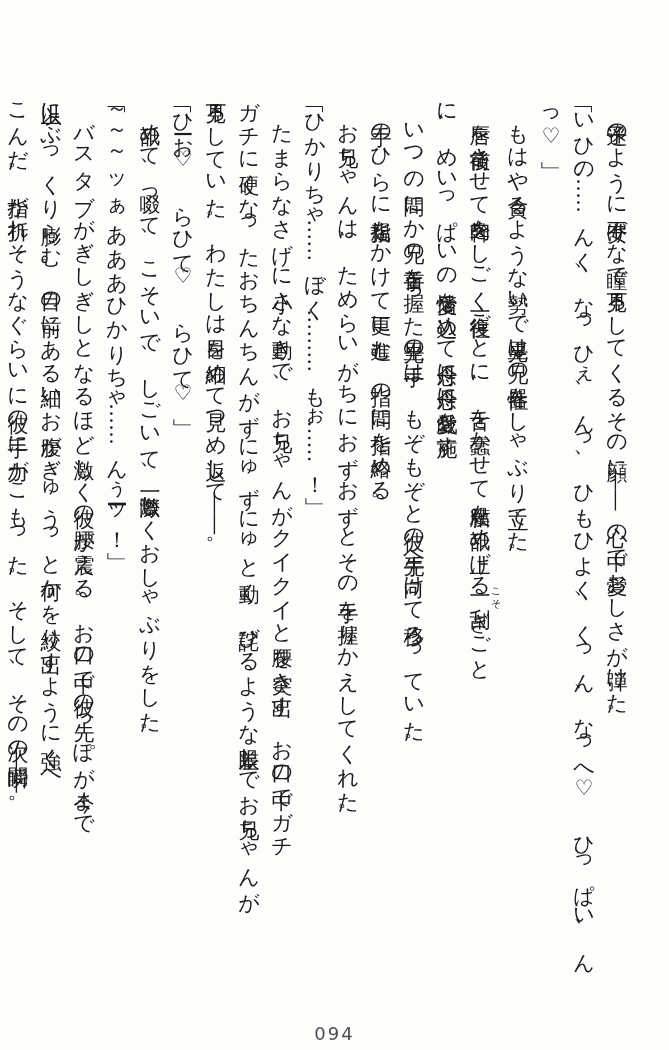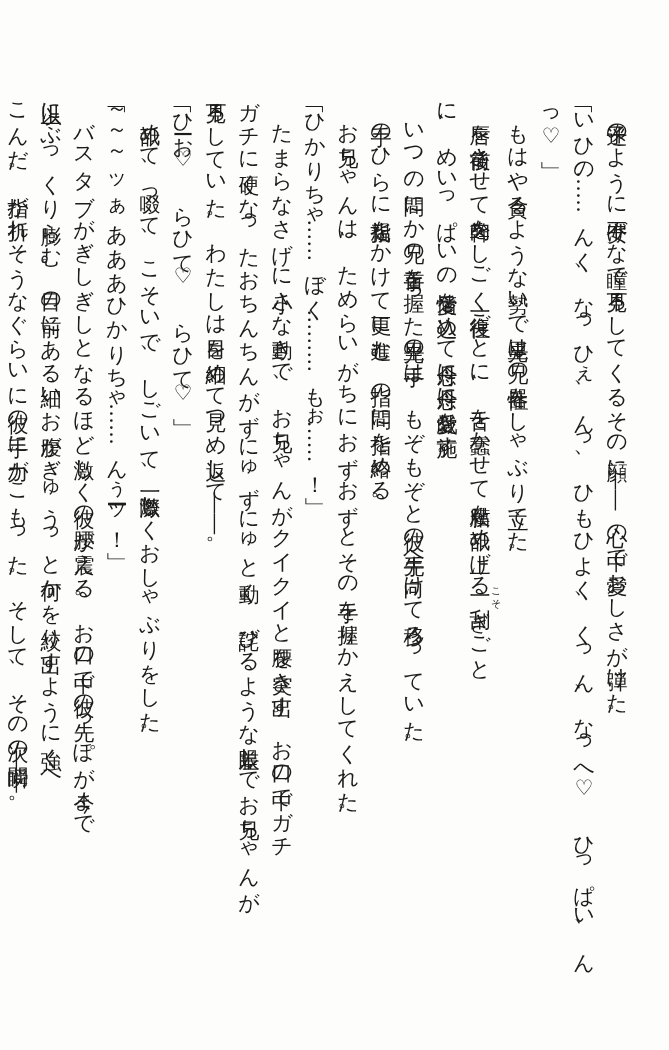--- a/index.html
+++ b/index.html
@@ -52,14 +52,15 @@
 </head>
 <body>
 
 <div class="page">
 
   <div class="text-block">
     
     <span style="display:contents"><div class="tline" style="padding-top: 21px;">迷子のように不安げな瞳で見下ろしてくるその顔に――心の中で愛おしさが弾けた。</div><div class="tline" style="padding-top: 10.5px;">「いひの……んく、なっひぇ、んっ、ひもひよく、くっん、なっへ♡　ひっぱい、んっ♡」</div><div class="tline" style="padding-top: 21px;">もはや貪るような勢いで光里は兄の性器をしゃぶり立てた。</div><div class="tline" style="padding-top: 21px;">唇を前後させて肉幹をしごく一往復ごとに、舌を蠢かせて粘膜を舐め上げる一<ruby>刮<rt>こそ</rt></ruby>ぎごと</div><div class="tline" style="padding-top: 0px;">に、めいっぱいの愛情を込めて丹念に丹念に愛戯を施す。</div><div class="tline" style="padding-top: 21px;">いつの間にか兄の手首を握った光里の手は、もぞもぞと彼の手先へ向けて移ろっていた。</div><div class="tline" style="padding-top: 21px;">手のひらに親指をかけて更に進む。指の間に指を絡める。</div><div class="tline" style="padding-top: 21px;">お兄ちゃんは、ためらいがちにおずおずとその手を握りかえしてくれた。</div><div class="tline" style="padding-top: 10.5px;">「ひかりちゃ……ぼく………もぉ……！」</div><div class="tline" style="padding-top: 21px;">たまらなさげに小さな動きで、お兄ちゃんがクイクイと腰を突き出す。お口の中でガチ</div><div class="tline" style="padding-top: 0px;">ガチに硬くなったおちんちんがずにゅずにゅと動く。詫びるような眼差しでお兄ちゃんが</div><div class="tline" style="padding-top: 0px;">見下ろしていた。わたしは目を細めて見つめ返して――。</div><div class="tline" style="padding-top: 10.5px;">「ひーお♡　らひて♡　らひて♡」</div><div class="tline" style="padding-top: 21px;">舐めて、啜って、こそいで、しごいて、一際激しくおしゃぶりをした。</div><div class="tline" style="padding-top: 10.5px;">「～～～ッぁあ゙あ゙あひかりちゃ……んぅーーーーーッ！」</div><div class="tline" style="padding-top: 21px;">バスタブがぎしぎしとなるほど激しく彼の腰が震える。お口の中で彼の先っぽが今まで</div><div class="tline" style="padding-top: 0px;">以上にぶっくり膨らむ。目の前にある細いお腹がぎゅうっと何かを絞り出すように強くへ</div><div class="tline" style="padding-top: 0px;">こんだ。指が折れそうなぐらいに彼の手に力がこもった。そして、その次の瞬間――。</div></span>
   </div>
 
+  <div class="page-number">094</div>
 
 </div>
 
 </body></html>

